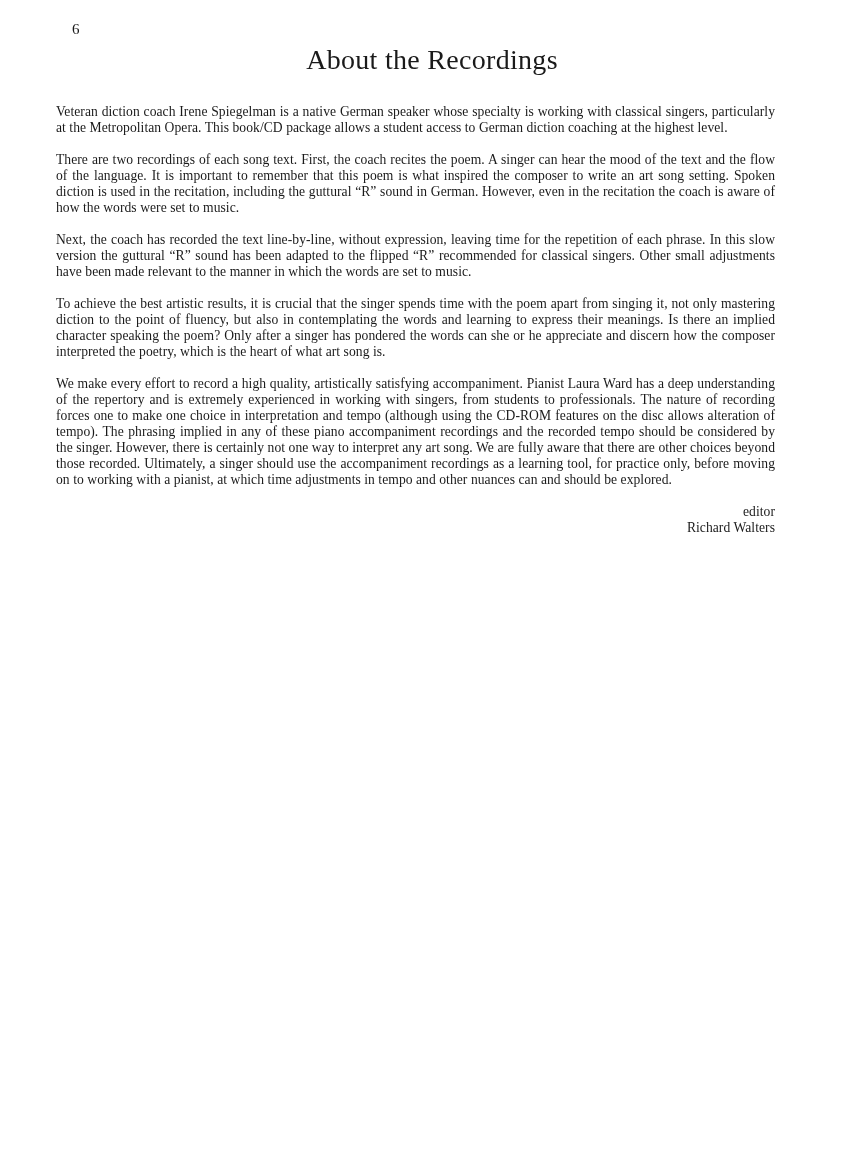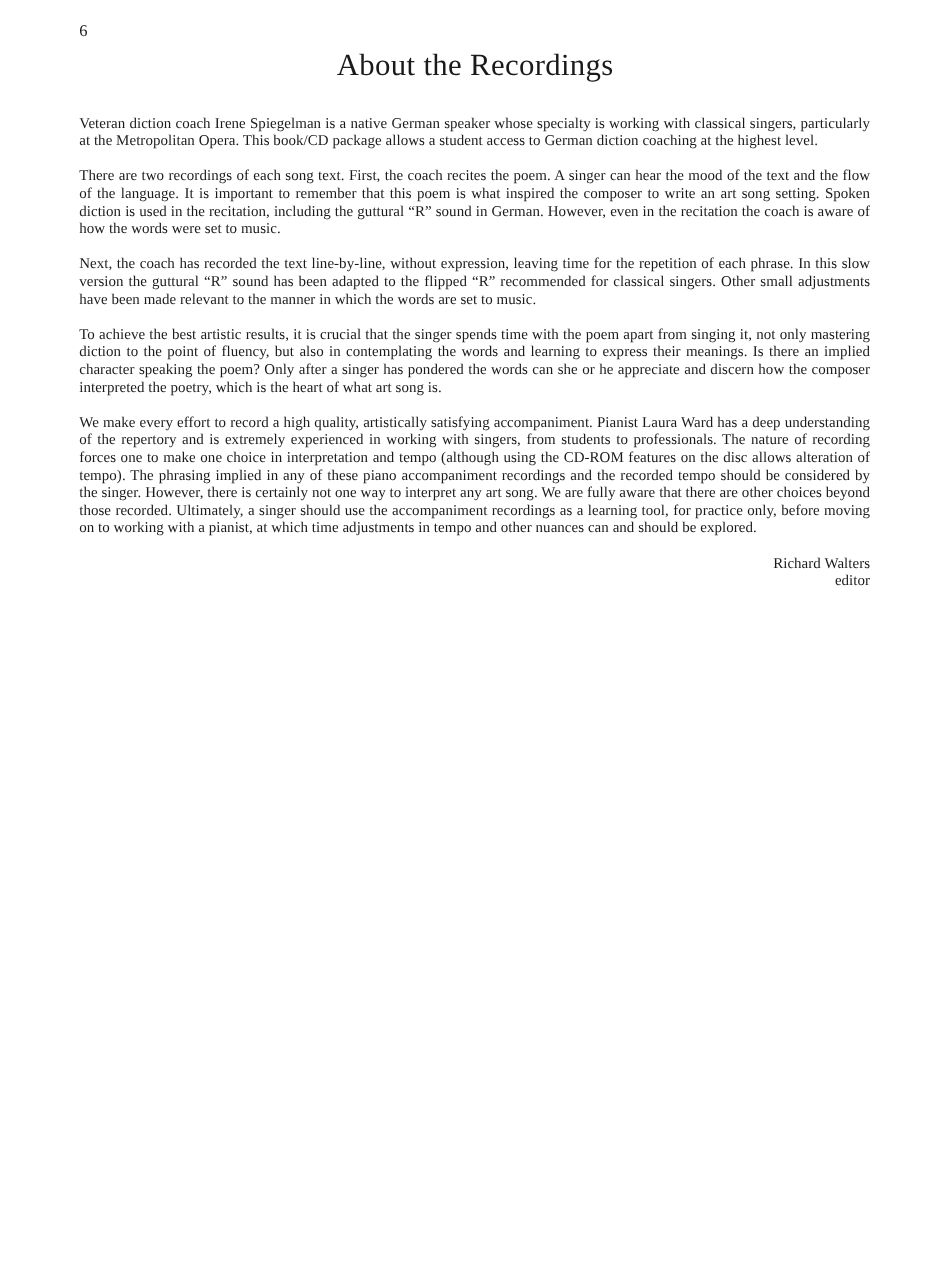--- a/index.html
+++ b/index.html
@@ -31,21 +31,21 @@
     text-align: center;
     font-size: 28px;
     line-height: 36px;
     font-weight: normal;
     letter-spacing: 0.3px;
     margin: 0;
   }
   .content {
     position: absolute;
     top: 104px;
-    left: 72px;
+    left: 56px;
     width: 719px;
     font-size: 13.6px;
     line-height: 16px;
     text-align: justify;
     letter-spacing: 0.05px;
   }
   .content p {
     margin: 0 0 16px 0;
   }
   .signature {
@@ -66,18 +66,18 @@
   <h1 class="page-title">About the Recordings</h1>
 
   <div class="content">
     <p>Veteran diction coach Irene Spiegelman is a native German speaker whose specialty is working with classical singers, particularly at the Metropolitan Opera. This book/CD package allows a student access to German diction coaching at the highest level.</p>
     <p>There are two recordings of each song text. First, the coach recites the poem. A singer can hear the mood of the text and the flow of the language. It is important to remember that this poem is what inspired the composer to write an art song setting. Spoken diction is used in the recitation, including the guttural “R” sound in German. However, even in the recitation the coach is aware of how the words were set to music.</p>
     <p>Next, the coach has recorded the text line-by-line, without expression, leaving time for the repetition of each phrase. In this slow version the guttural “R” sound has been adapted to the flipped “R” recommended for classical singers. Other small adjustments have been made relevant to the manner in which the words are set to music.</p>
     <p>To achieve the best artistic results, it is crucial that the singer spends time with the poem apart from singing it, not only mastering diction to the point of fluency, but also in contemplating the words and learning to express their meanings. Is there an implied character speaking the poem? Only after a singer has pondered the words can she or he appreciate and discern how the composer interpreted the poetry, which is the heart of what art song is.</p>
     <p>We make every effort to record a high quality, artistically satisfying accompaniment. Pianist Laura Ward has a deep understanding of the repertory and is extremely experienced in working with singers, from students to professionals. The nature of recording forces one to make one choice in interpretation and tempo (although using the CD-ROM features on the disc allows alteration of tempo). The phrasing implied in any of these piano accompaniment recordings and the recorded tempo should be considered by the singer. However, there is certainly not one way to interpret any art song. We are fully aware that there are other choices beyond those recorded. Ultimately, a singer should use the accompaniment recordings as a learning tool, for practice only, before moving on to working with a pianist, at which time adjustments in tempo and other nuances can and should be explored.</p>
 
     <div class="signature">
+      <div>editor</div>
       <div>Richard Walters</div>
-      <div>editor</div>
     </div>
   </div>
 
 </div>
 
 </body></html>

